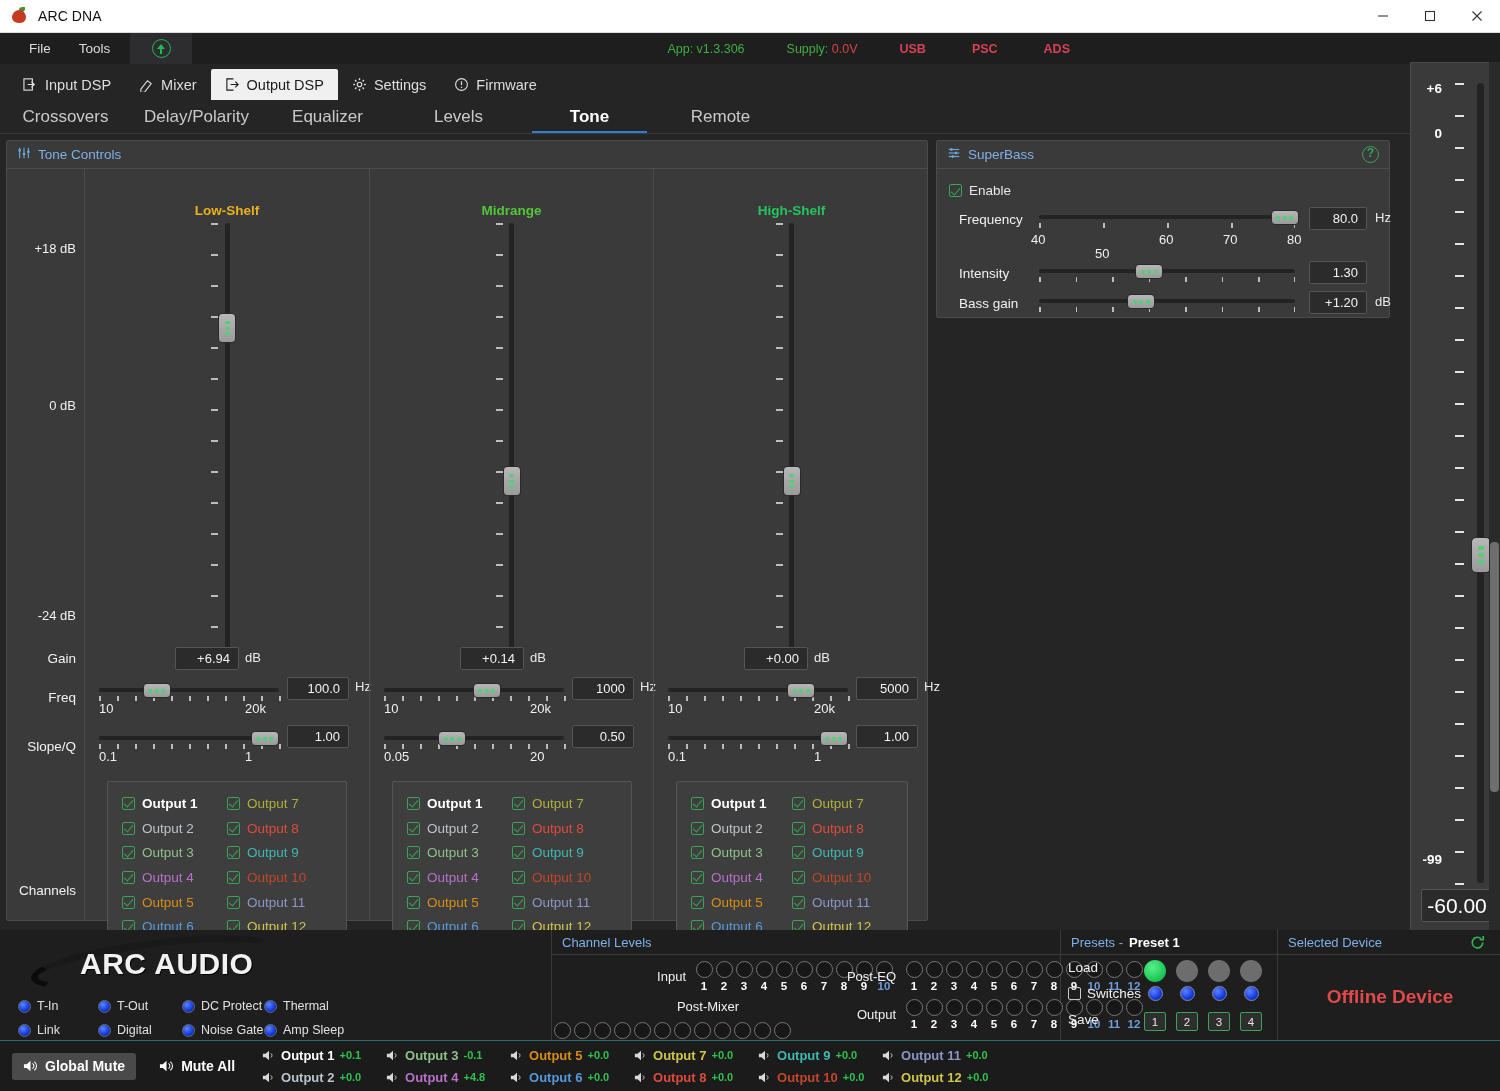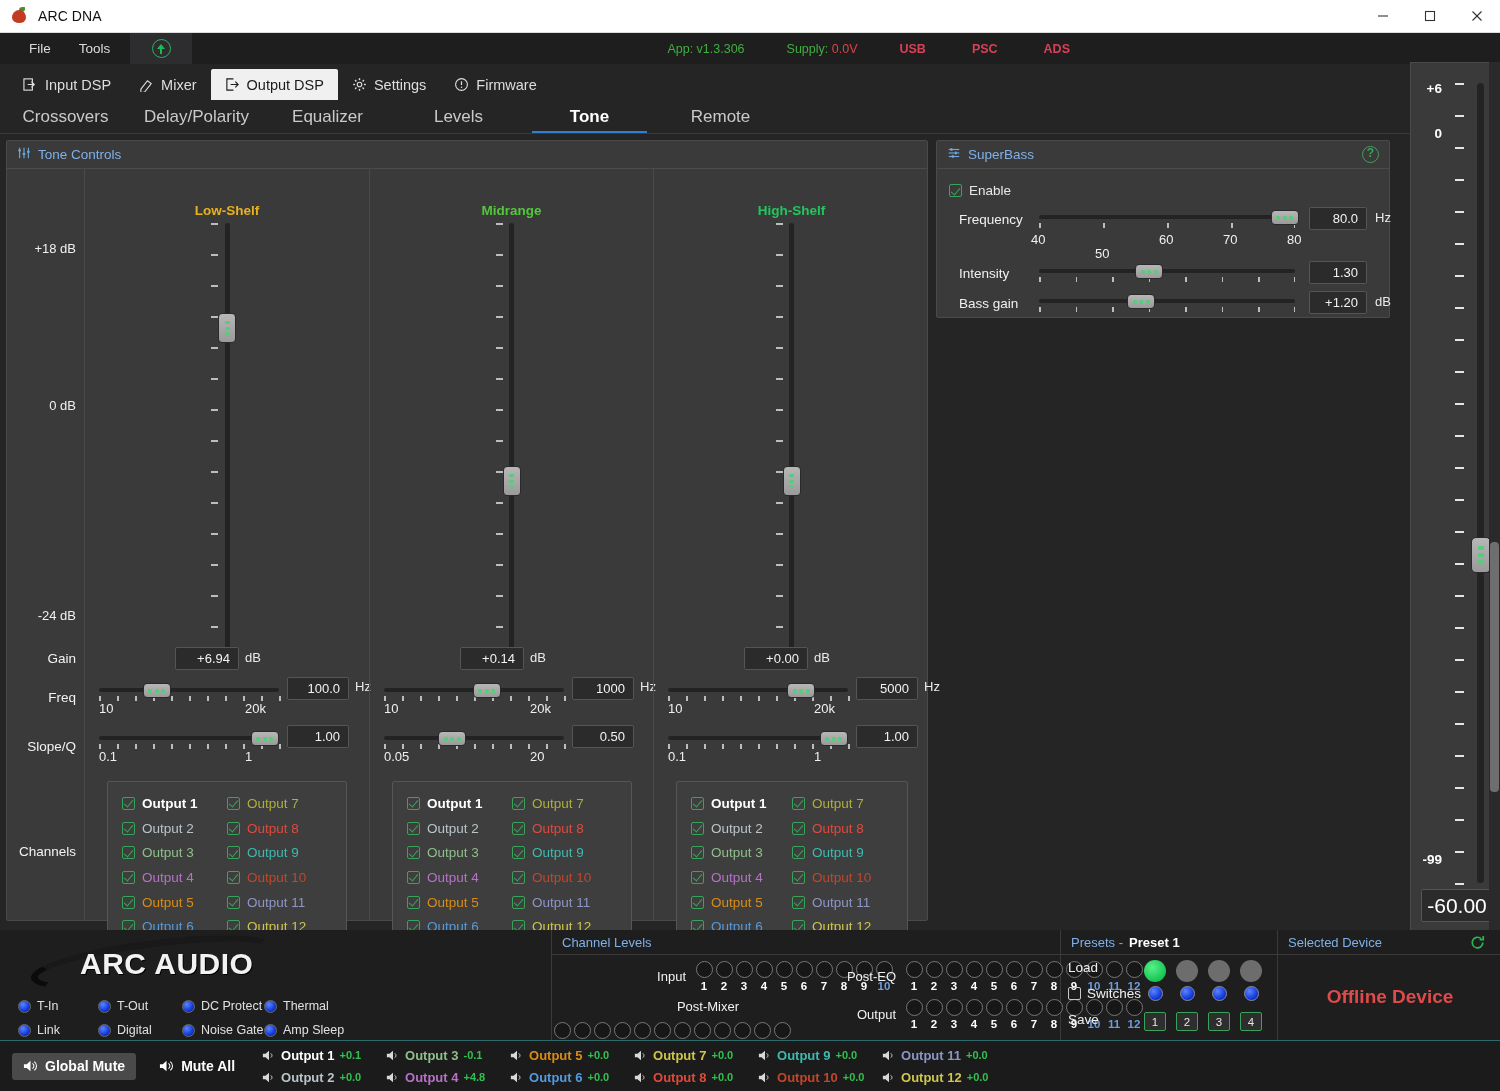--- a/index.html
+++ b/index.html
@@ -367,21 +367,21 @@
         <span class="ttl">Tone Controls</span>
       </div>
       <div class="tone-body">
         <div class="axis-col">
           <div class="axis-lab" style="top:72px">+18 dB</div>
           <div class="axis-lab" style="top:229px">0 dB</div>
           <div class="axis-lab" style="top:439px">-24 dB</div>
           <div class="rowlab" style="top:482px; right:8px">Gain</div>
           <div class="rowlab" style="top:521px; right:8px">Freq</div>
           <div class="rowlab" style="top:570px; right:8px">Slope/Q</div>
-          <div class="rowlab" style="top:675px; right:8px">Channels</div>
+          <div class="rowlab" style="top:714px; right:8px">Channels</div>
         </div>
 
         <div id="bands-host">
             <div class="band-col b0" style="left: 78px; width: 284px;">
               <div style="position: absolute; inset: 0px;">
                 <div class="band-title" style="color: rgb(232, 177, 30);">Low-Shelf</div>
                 <div class="vslider">
                   <div class="vtrack"></div>
                   <div class="vticks">
                     <div class="vtick" style="top: 0px;"></div>

